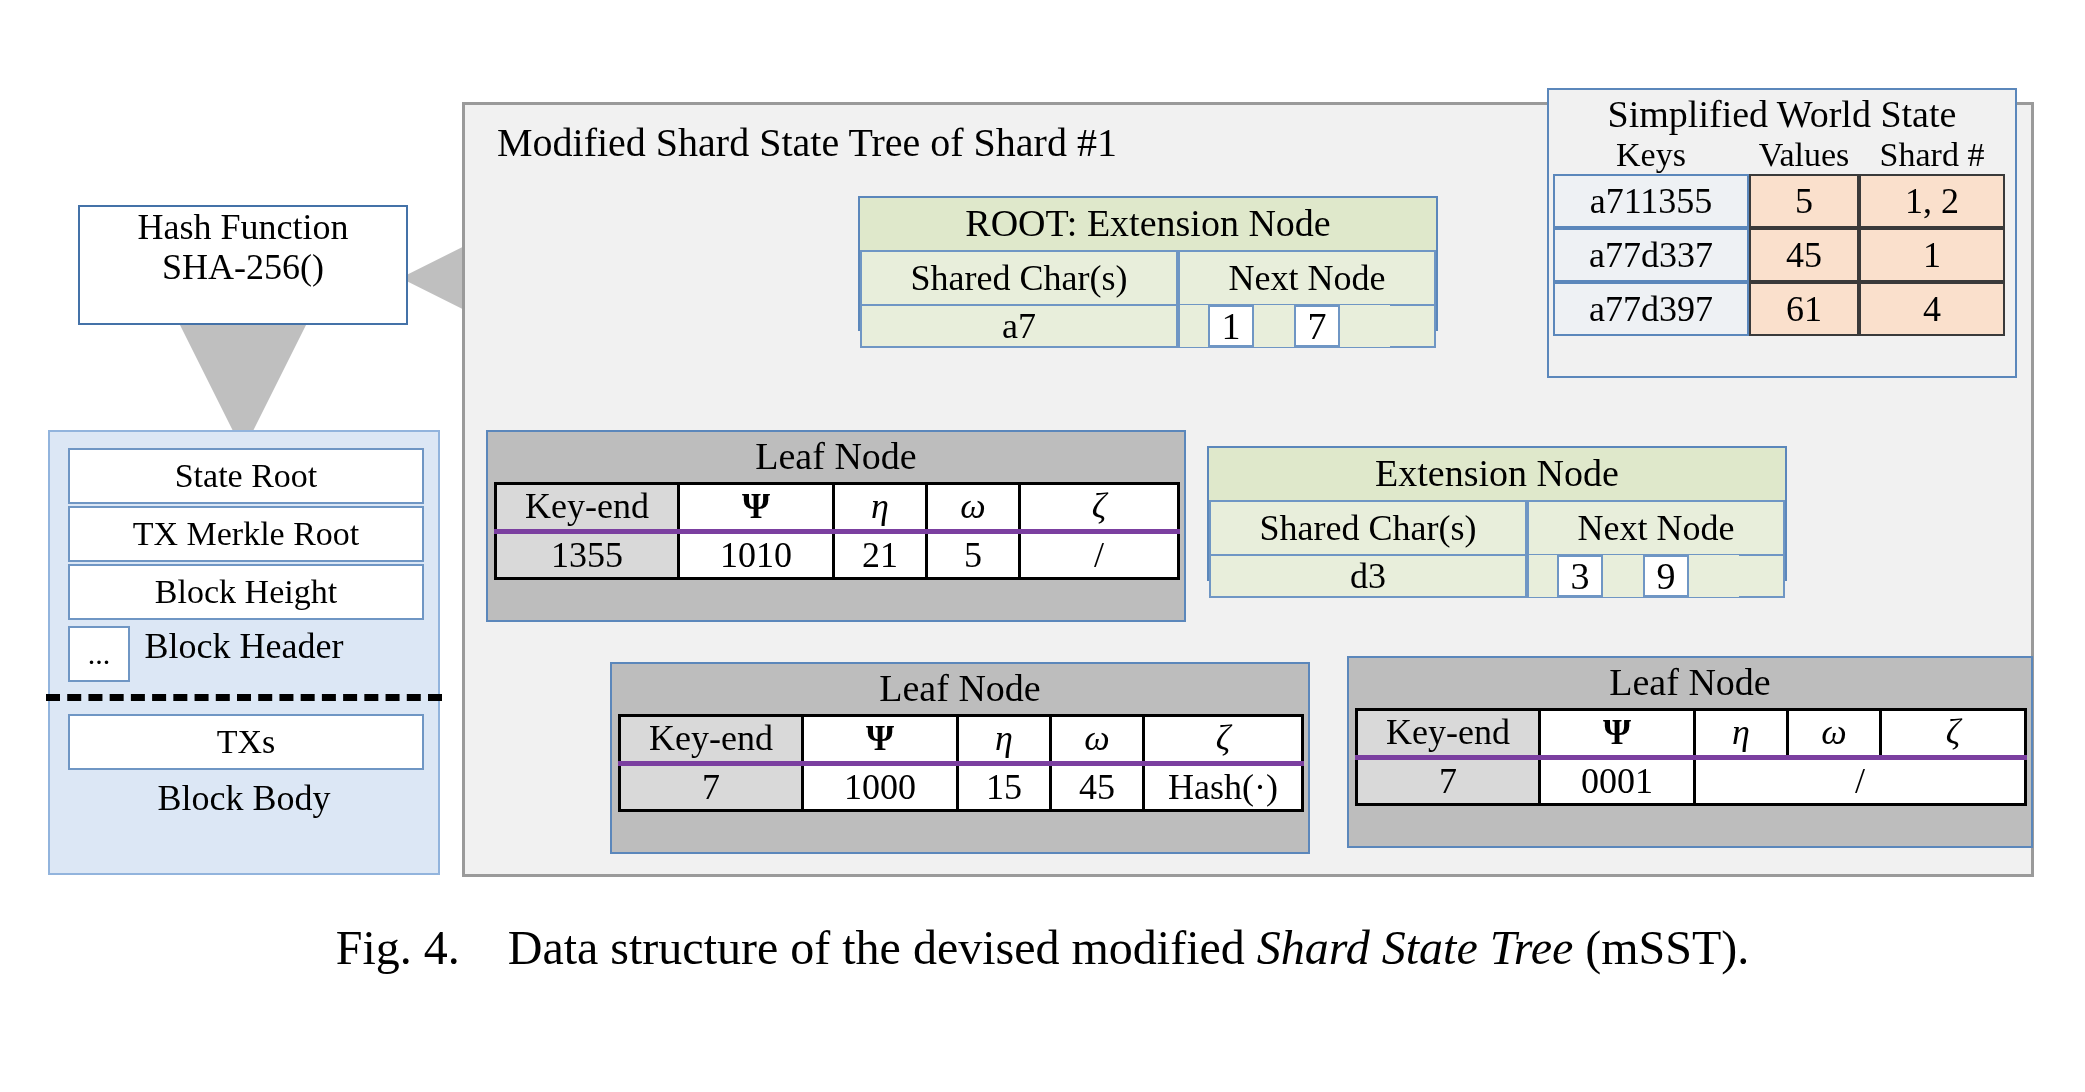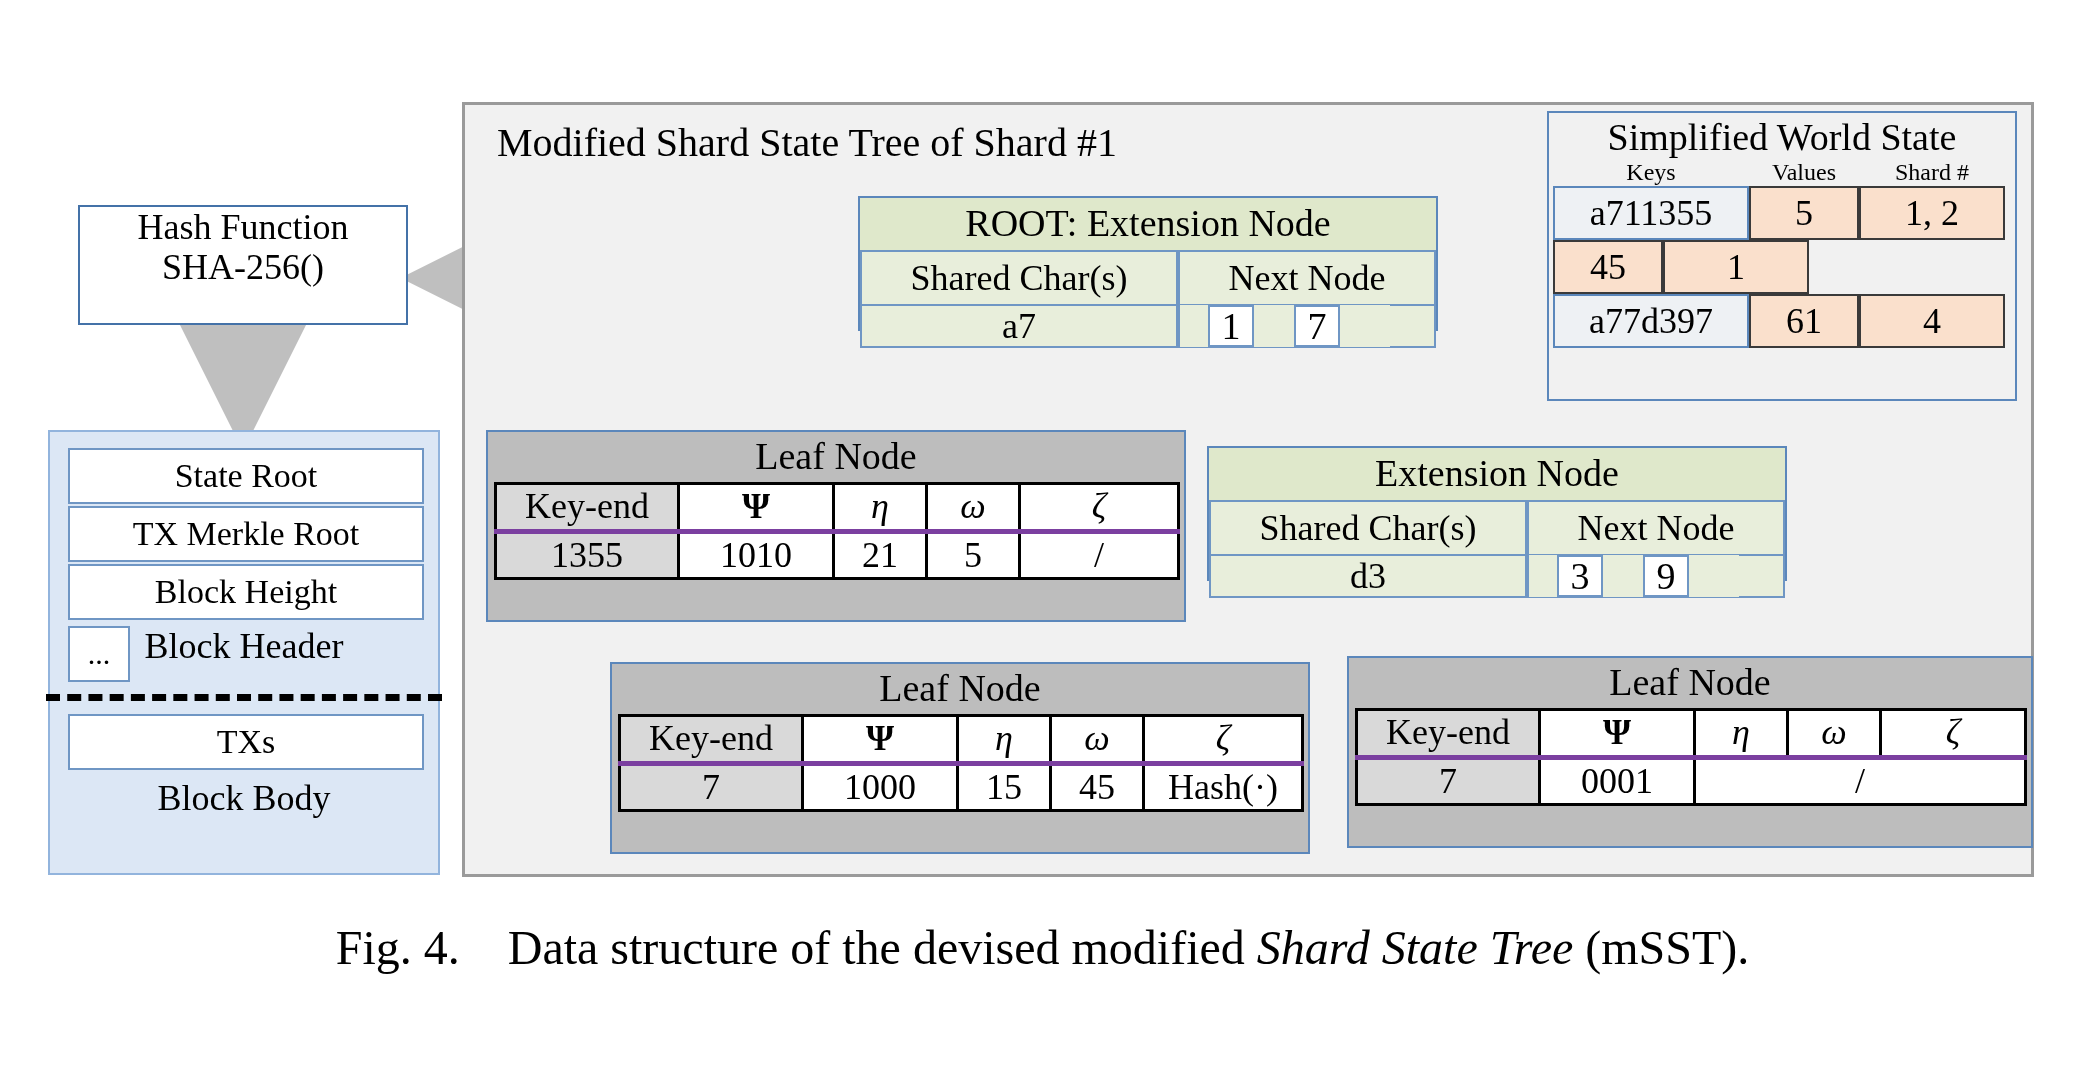--- a/index.html
+++ b/index.html
@@ -71,25 +71,25 @@
     border:3px solid #000;text-align:center;padding:2px 6px;
     font-size:36px;line-height:1.1;
   }
   .leaf-tbl td.keycol{ background:#d9d9d9; }
   .leaf-tbl tr.hdr td{ border-bottom:5px solid #7b3fa0; }
   .gk{ font-style:italic; font-family:"Liberation Serif","DejaVu Serif",serif; }
   .bold-psi{ font-weight:bold; }
 
   
   .ws{
-    left:1547px;top:111px;width:470px;height:290px;
+    left:1547px;top:88px;width:470px;height:290px;
     background:#f1f1f1;border:2px solid #5b87bb;
   }
   .ws-title{ text-align:center;font-size:38px;padding-top:2px;white-space:nowrap; }
-  .ws-head{ display:flex;font-size:24px; }
+  .ws-head{ display:flex;font-size:34px; }
   .ws-head div{ text-align:center; }
   .ws-row{ display:flex;align-items:stretch;text-align:right; }
   .ws-key{
     width:196px;height:54px;border:2px solid #5b87bb;background:#eef1f4;
     display:flex;align-items:center;justify-content:center;font-size:36px;box-sizing:border-box;
   }
   .ws-val{
     width:110px;height:54px;border:2px solid #3a3a3a;background:#fae0cc;
     display:flex;align-items:center;justify-content:center;font-size:36px;box-sizing:border-box;
   }
@@ -305,20 +305,21 @@
       <div style="width:146px;">Shard #</div>
     </div>
 
     <div style="padding:0 4px;">
       <div class="ws-row">
         <div class="ws-key">a711355</div>
         <div class="ws-val">5</div>
         <div class="ws-shard">1, 2</div>
       </div>
       <div class="ws-row">
+        <div class="ws-key">a77d337</div>
         <div class="ws-val">45</div>
         <div class="ws-shard">1</div>
       </div>
       <div class="ws-row">
         <div class="ws-key">a77d397</div>
         <div class="ws-val">61</div>
         <div class="ws-shard">4</div>
       </div>
     </div>
   </div>

